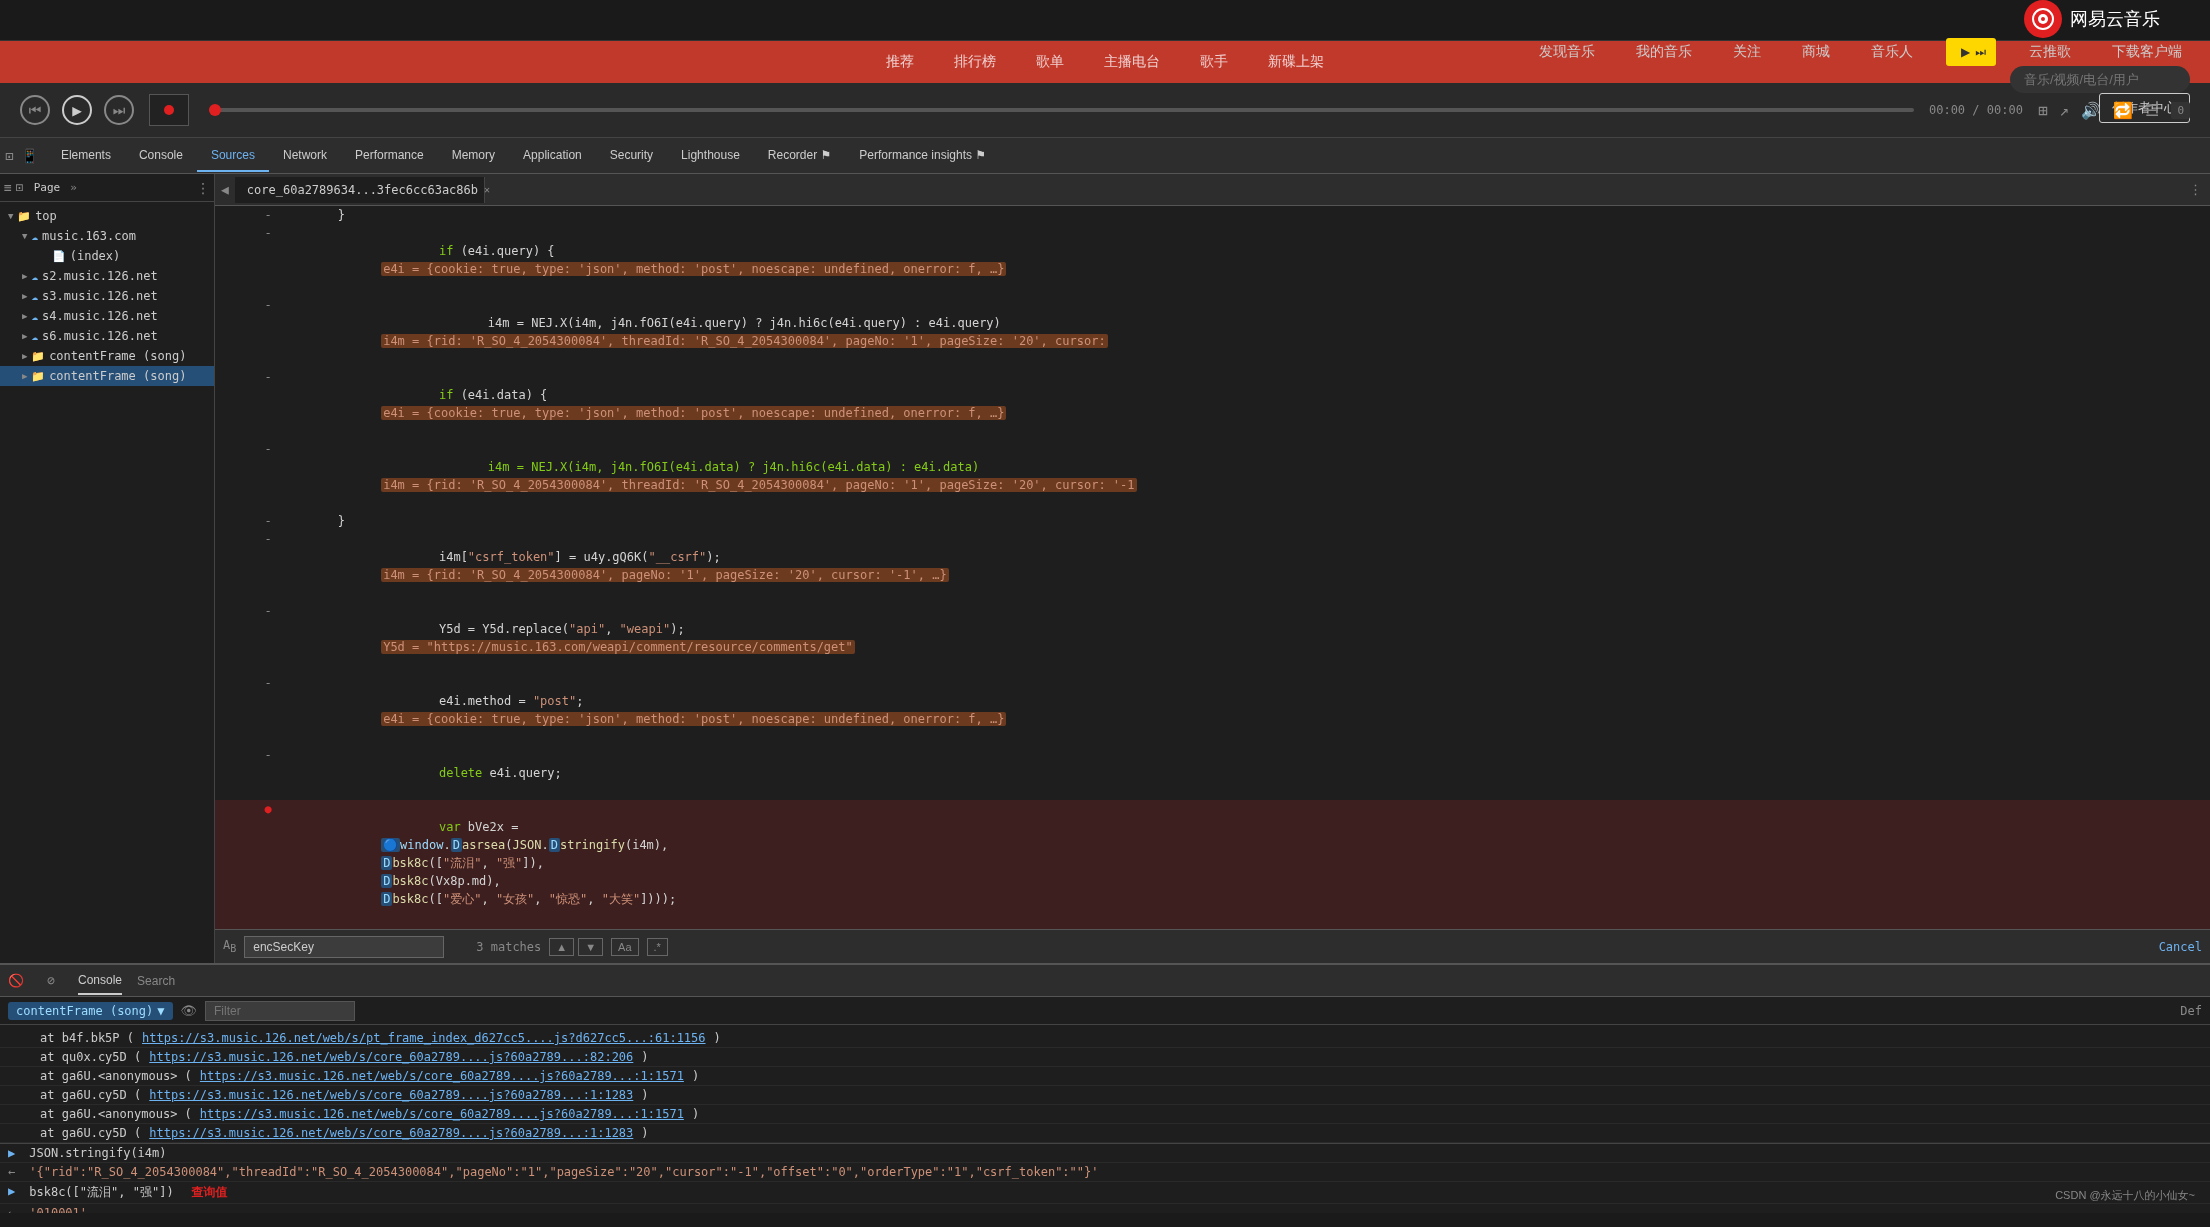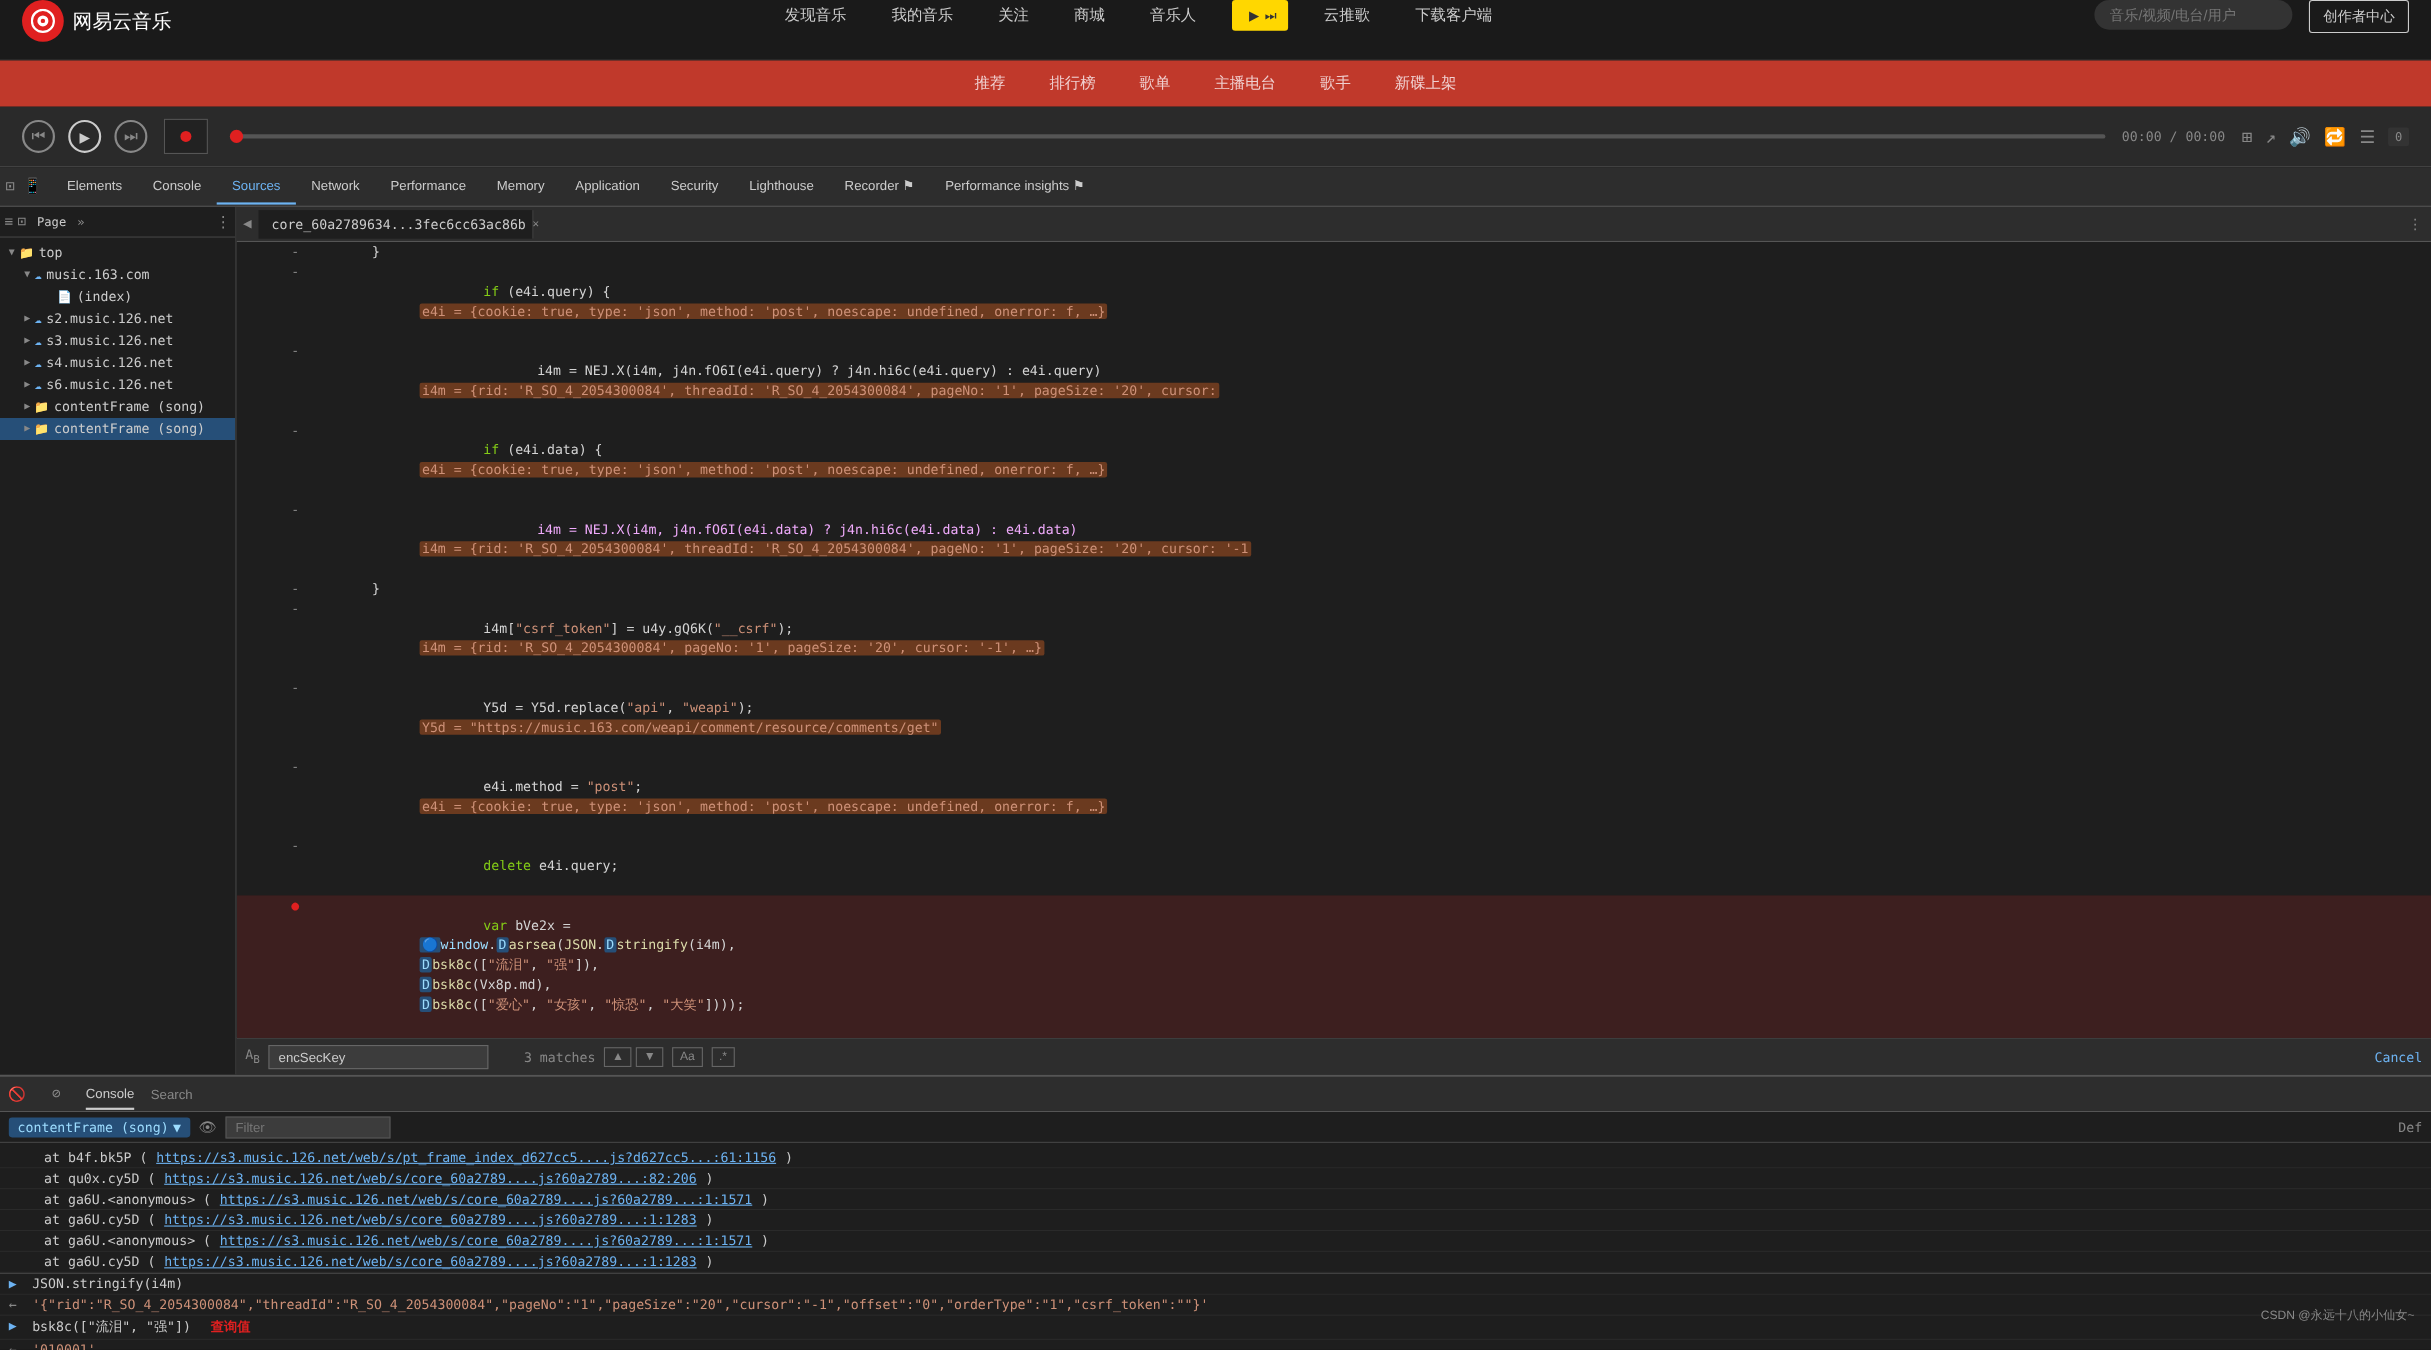--- a/index.html
+++ b/index.html
@@ -1,19 +1,19 @@
 <!DOCTYPE html>
 <html><head>
   <meta charset="utf-8">
   <style>
     * { margin: 0; padding: 0; box-sizing: border-box; }
     body { font-family: 'Consolas', 'Monaco', monospace; background: #1a1a1a; color: #ccc; font-size: 12px; overflow: hidden; width: 2210px; height: 1227px; }
 
     
-    .top-nav { background: #1a1a1a; height: 55px; display: flex; align-items: flex-start; padding: 0 20px; border-bottom: 1px solid #333; }
+    .top-nav { background: #1a1a1a; height: 41px; display: flex; align-items: flex-end; padding: 0 20px; border-bottom: 1px solid #333; flex-direction: column; }
     .logo { display: flex; align-items: center; margin-right: 30px; }
     .logo-icon { width: 38px; height: 38px; background: #e02020; border-radius: 50%; display: flex; align-items: center; justify-content: center; color: white; font-size: 18px; margin-right: 8px; }
     .logo-text { color: white; font-size: 18px; font-family: sans-serif; }
     .nav-items { display: flex; gap: 25px; flex: 1; justify-content: center; }
     .nav-item { color: #ccc; font-family: sans-serif; font-size: 14px; cursor: pointer; padding: 5px 8px; }
     .debugger-badge { background: #ffd700; color: #333; padding: 3px 10px; border-radius: 3px; font-size: 12px; font-family: sans-serif; display: flex; align-items: center; gap: 5px; }
     .search-box { background: #333; border: none; color: #999; padding: 6px 14px; border-radius: 15px; width: 180px; font-size: 13px; margin-left: 20px; }
     .creator-btn { background: transparent; border: 1px solid #ccc; color: #ccc; padding: 5px 12px; border-radius: 3px; font-family: sans-serif; font-size: 13px; margin-left: 15px; cursor: pointer; }
 
     
@@ -302,21 +302,21 @@
             <span class="line-code">
               <span class="kw">        if</span><span class="punct"> (e4i.data) {  </span>
               <span class="hl-orange">e4i = {cookie: true, type: 'json', method: 'post', noescape: undefined, onerror: f, …}</span>
             </span>
           </div>
 
           <div class="code-line">
             <span class="line-num">  </span>
             <span class="line-marker">-</span>
             <span class="line-code">
-              <span style="padding-left:20px;color:#f0abfc">            i4m = NEJ.X(i4m, j4n.fO6I(e4i.data) ? j4n.hi6c(e4i.data) : e4i.data)  </span>
+              <span style="padding-left:20px;color:#84cc16">            i4m = NEJ.X(i4m, j4n.fO6I(e4i.data) ? j4n.hi6c(e4i.data) : e4i.data)  </span>
               <span class="hl-orange">i4m = {rid: 'R_SO_4_2054300084', threadId: 'R_SO_4_2054300084', pageNo: '1', pageSize: '20', cursor: '-1</span>
             </span>
           </div>
 
           <div class="code-line">
             <span class="line-num">  </span>
             <span class="line-marker">-</span>
             <span class="line-code"><span class="punct">        }</span></span>
           </div>
 

